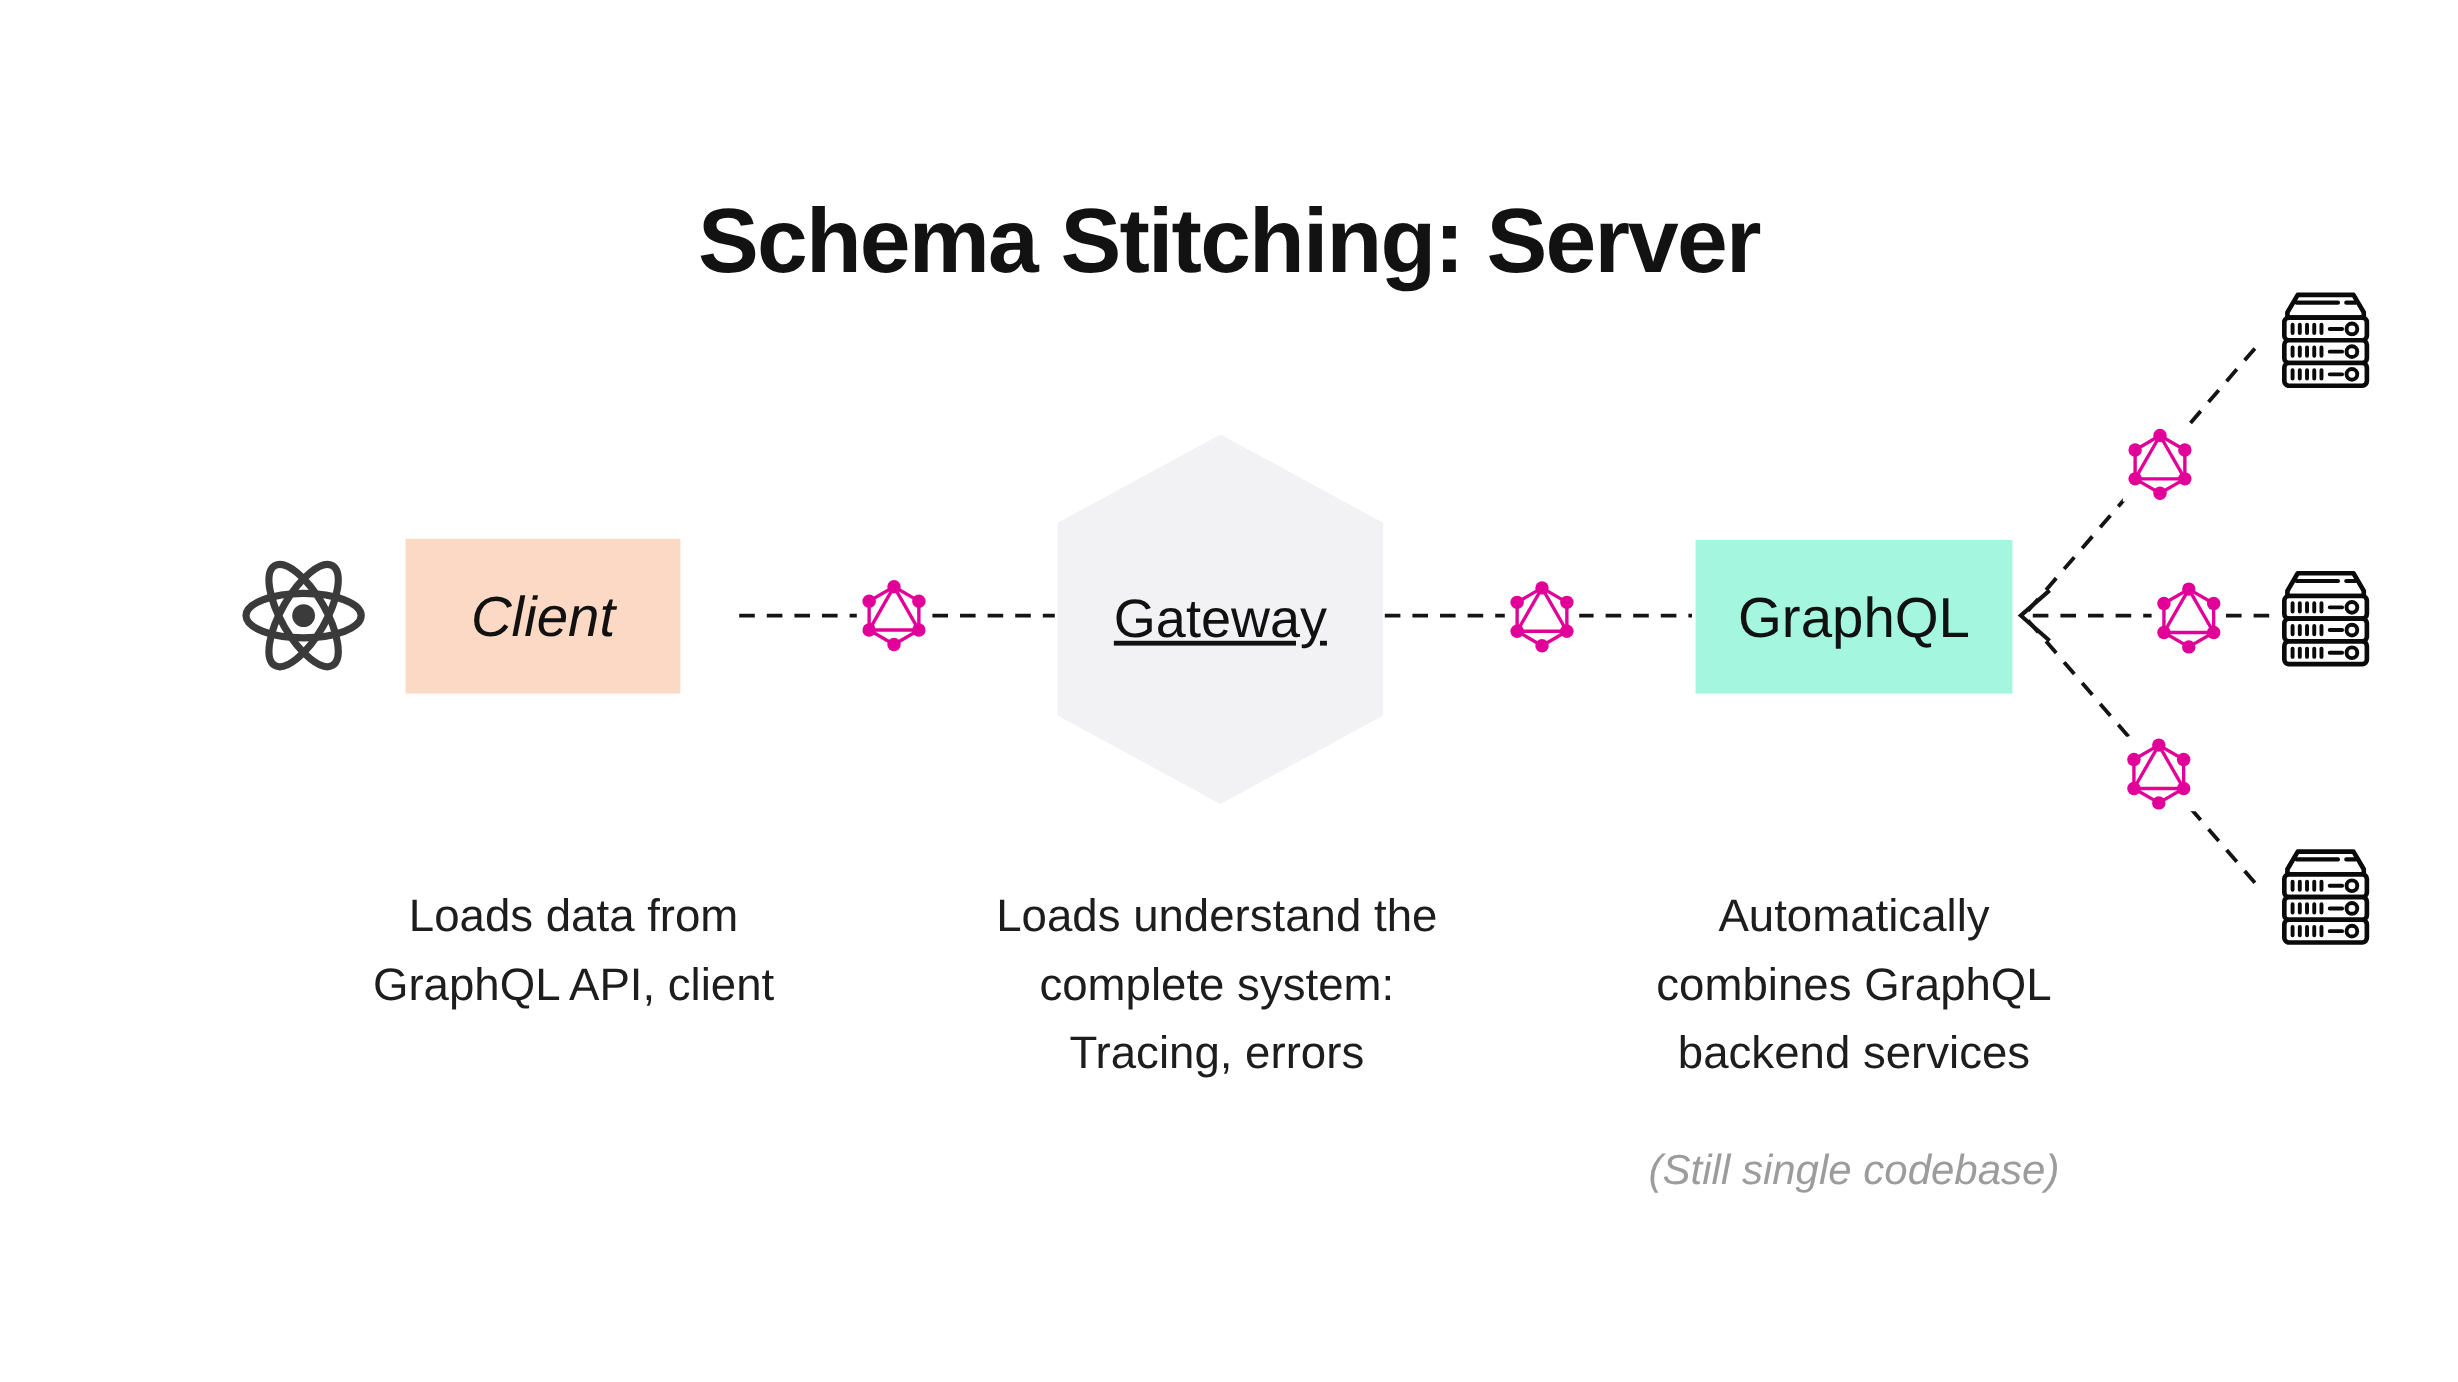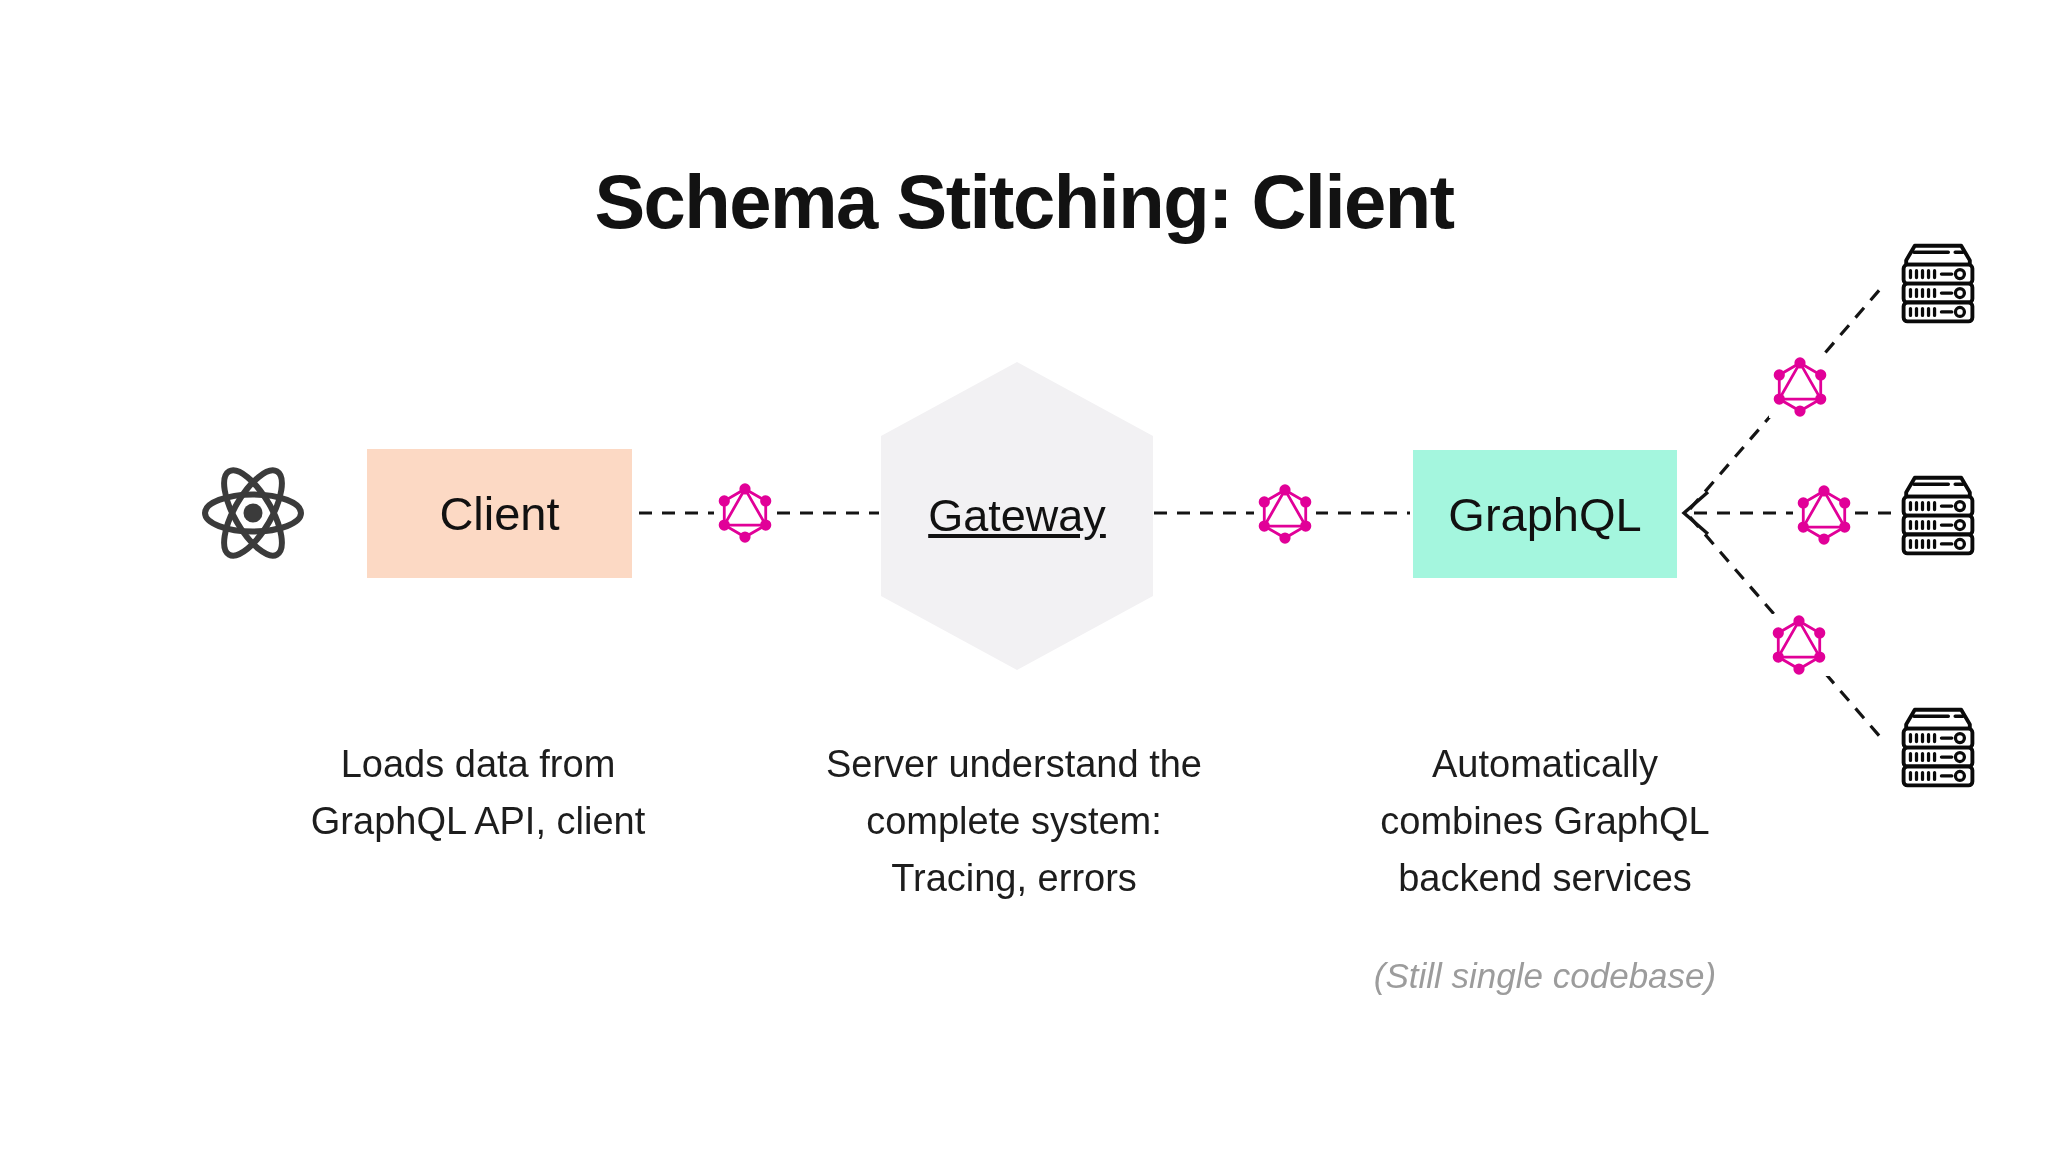--- a/index.html
+++ b/index.html
@@ -8,21 +8,21 @@
     font-family:"Liberation Sans","DejaVu Sans",sans-serif;color:#1d1d1d;
   }
   .title{
     position:absolute;left:0;right:0;top:160px;text-align:center;
     font-size:76px;font-weight:800;letter-spacing:-1.5px;color:#121212;line-height:1.1;
   }
   .node-box{
     position:absolute;display:flex;align-items:center;justify-content:center;
     font-size:47px;color:#111;z-index:2;
   }
-  .client-box{left:367px;top:449px;width:265px;height:129px;background:#fcd9c4;}
+  .client-box{left:338px;top:449px;width:229px;height:129px;background:#fcd9c4;font-style:italic;}
   .server-box{left:1413px;top:450px;width:264px;height:128px;background:#a4f6de;}
   .gateway-hex{
     position:absolute;left:881px;top:362px;width:272px;height:308px;background:#f2f1f3;
     clip-path:polygon(50% 0%,100% 24%,100% 76%,50% 100%,0% 76%,0% 24%);
     display:flex;align-items:center;justify-content:center;font-size:45px;color:#111;z-index:2;text-decoration:underline;
   }
   .desc{
     position:absolute;top:736px;width:480px;text-align:center;
     font-size:38px;line-height:57px;color:#1d1d1d;
   }
@@ -34,21 +34,21 @@
     position:absolute;left:1305px;top:956px;width:480px;text-align:center;
     font-size:35px;font-style:italic;color:#9c9c9c;
   }
   svg.diagram{position:absolute;left:0;top:0;z-index:1;}
 </style>
 </head>
 <body>
 
 <div id="canvas">
 
-  <div class="title">Schema Stitching: Client</div>
+  <div class="title">Schema Stitching: Server</div>
 
   <svg class="diagram" width="2048" height="1152" viewBox="0 0 2048 1152">
     <defs>
       <g id="gql-icon">
         <path d="M50 7 L87 28.5 L87 71.5 L50 93 L13 71.5 L13 28.5 Z" fill="none" stroke="#e10098" stroke-width="5"></path>
         <path d="M50 7 L87 71.5 L13 71.5 Z" fill="none" stroke="#e10098" stroke-width="5"></path>
         <circle cx="50" cy="7" r="10" fill="#e10098"></circle>
         <circle cx="87" cy="28.5" r="10" fill="#e10098"></circle>
         <circle cx="87" cy="71.5" r="10" fill="#e10098"></circle>
         <circle cx="50" cy="93" r="10" fill="#e10098"></circle>
@@ -119,21 +119,21 @@
   <div class="node-box server-box">
     <span>GraphQL</span>
   </div>
 
   <div class="desc desc-client">
     <span>Loads data from</span>
     <span>GraphQL API, client</span>
   </div>
 
   <div class="desc desc-gateway">
-    <span>Server understand the</span>
+    <span>Loads understand the</span>
     <span>complete system:</span>
     <span>Tracing, errors</span>
   </div>
 
   <div class="desc desc-server">
     <span>Automatically</span>
     <span>combines GraphQL</span>
     <span>backend services</span>
   </div>
 

